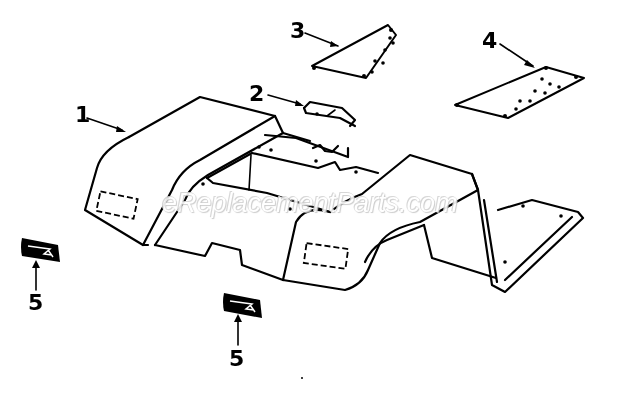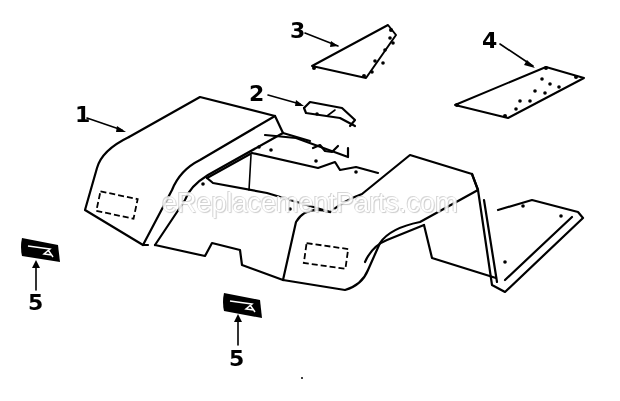--- a/index.html
+++ b/index.html
@@ -16,20 +16,21 @@
     .watermark {
       position: absolute;
       left: 162px; top: 188px;
       font-family: "Liberation Sans", sans-serif;
       font-size: 27px;
       color: #ffffff;
       letter-spacing: 0px;
       text-shadow: 0 0 1px #bdbdbd, 1px 1px 1px #c8c8c8, -1px -1px 0 #d5d5d5;
       opacity: 0.9;
       white-space: nowrap;
+      font-style: italic;
     }
     svg .ln { fill: none; stroke: #000; stroke-width: 2.2; stroke-linejoin: round; stroke-linecap: round; }
     svg .thin { fill: none; stroke: #000; stroke-width: 1.6; stroke-linejoin: round; stroke-linecap: round; }
     svg .dash { fill: none; stroke: #000; stroke-width: 1.8; stroke-dasharray: 6 3; }
     svg .dot { fill: #000; }
     svg .plate { fill: #fff; stroke: #000; stroke-width: 2; stroke-linejoin: round; }
     svg .decal { fill: #000; }
   </style>
 </head>
 <body>

